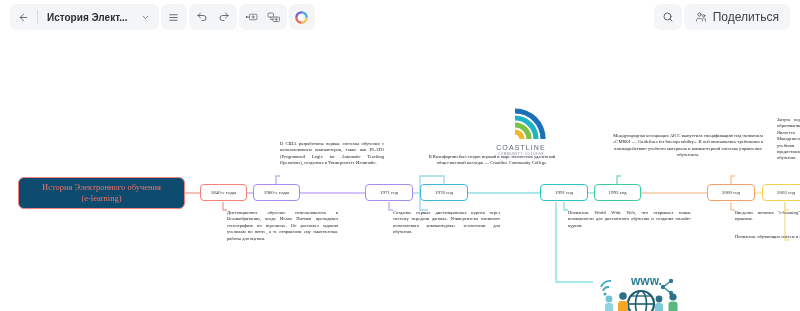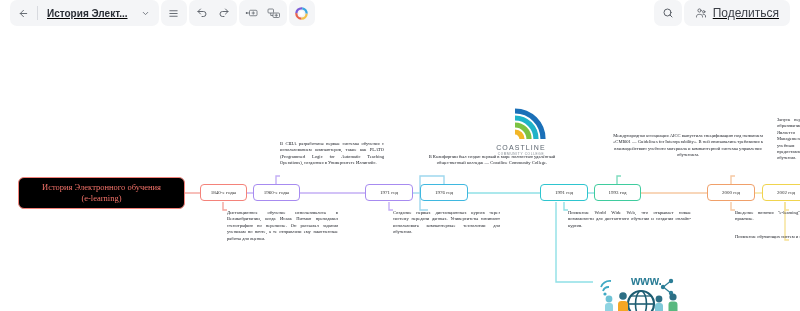--- a/index.html
+++ b/index.html
@@ -9,24 +9,23 @@
     overflow: hidden;
     background: #ffffff;
     font-family: "Liberation Sans", sans-serif;
   }
 
   
   #toolbar {
     position: absolute; top: 0; left: 0;
     width: 800px; height: 34px;
     background: #ffffff;
-    display: flex; align-items: flex-start;
+    display: flex; align-items: center;
     padding: 0 10px;
     gap: 2px;
-    text-decoration: underline;
   }
   .tb-group {
     display: flex; align-items: center;
     background: #f4f5f7;
     border-radius: 7px;
     height: 26px;
     padding: 0 3px;
     gap: 2px;
   }
   .tb-btn {
@@ -85,21 +84,21 @@
     white-space: nowrap;
     cursor: pointer;
   }
 
   .root-node {
     position: absolute;
     left: 18px; top: 143px;
     width: 167px; height: 32px;
     border: 1.6px solid #f4827a;
     border-radius: 6px;
-    background: #000000;
+    background: #0c4a6e;
     color: #f4736a;
     font-family: "Liberation Serif", serif;
     font-size: 8.5px;
     line-height: 11px;
     display: flex; flex-direction: column;
     align-items: center; justify-content: center;
     text-align: center;
     cursor: pointer;
   }
 

